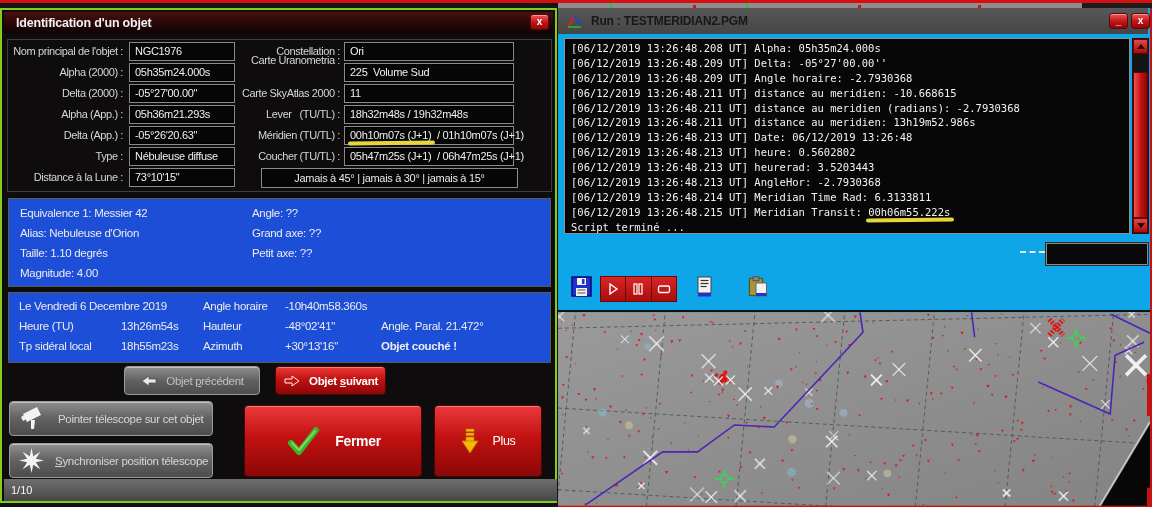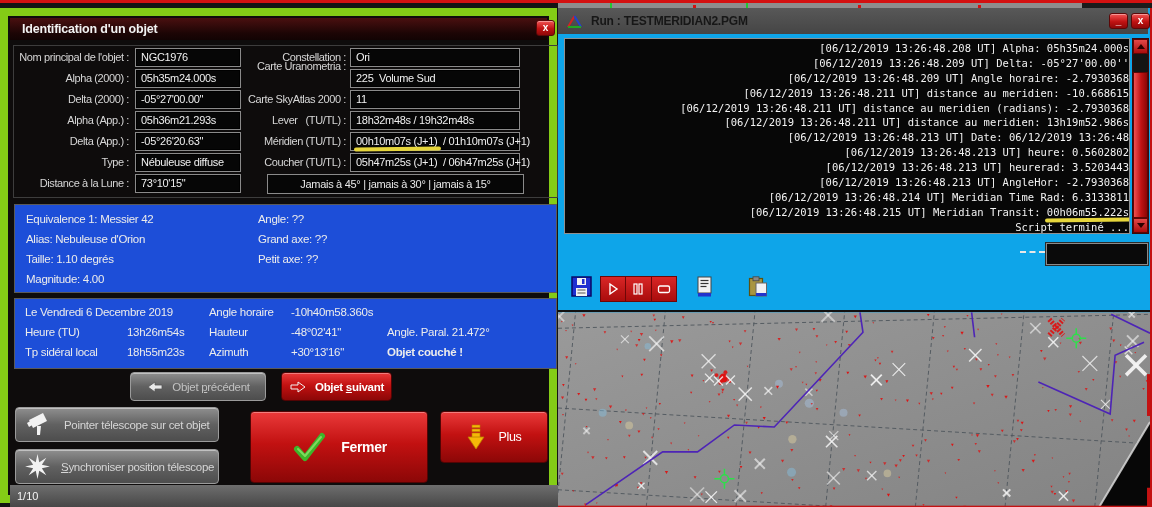--- a/index.html
+++ b/index.html
@@ -7,21 +7,21 @@
   *{box-sizing:border-box;}
   .abs{position:absolute;}
   
   #stage{position:relative;width:1152px;height:507px;background:#141414;}
   #top-redline{left:0;top:0;width:1152px;height:3px;background:#d31111;}
   #top-sliver{left:558px;top:3px;width:594px;height:6px;background:#8d8d8d;overflow:hidden;}
   #top-sliver .tick{position:absolute;top:0;width:2px;height:6px;background:#22c832;}
   #top-sliver .rdot{position:absolute;top:2px;width:3px;height:3px;background:#d31111;}
   #top-sliver .dark{position:absolute;top:0;right:0;width:70px;height:6px;background:#1b1b1b;}
   
-  #win-left{left:0;top:8px;width:557px;height:495px;background:#0e0c0c;border:8px solid #84cc16;}
+  #win-left{left:0;top:8px;width:557px;height:495px;background:#0e0c0c;border:2px solid #84cc16;}
   #lw-title{left:2px;top:2px;right:2px;height:22px;background:linear-gradient(#4a1010,#1c0505 70%,#120303);
     color:#f2f2f2;font-size:12.5px;font-weight:bold;line-height:22px;padding-left:12px;letter-spacing:-.2px;}
   .close-btn{width:19px;height:16px;border-radius:3px;border:1px solid #5c0808;
     background:linear-gradient(#f25555,#c01212 55%,#8f0808);color:#fff;font-size:10px;font-weight:bold;
     text-align:center;line-height:14px;box-shadow:inset 0 1px 0 rgba(255,255,255,.4);}
   #lw-close{left:528px;top:4px;}
   #fields-panel{left:5px;top:29px;width:545px;height:153px;border:1px solid #3d3d3d;}
   .fld-lbl{position:absolute;height:16px;font-size:11px;letter-spacing:-.4px;color:#d6d6d6;
     text-align:right;white-space:nowrap;}
   .fld-box{position:absolute;height:19px;background:#060606;border:1px solid #8a8a8a;
@@ -45,34 +45,34 @@
   .btn-gray{background:linear-gradient(#8f8f8f,#616161 50%,#4d4d4d);border:1px solid #9b9b9b;
     color:#d6d6d6;box-shadow:inset 0 1px 0 rgba(255,255,255,.45);}
   .btn-gray.disabled{color:#c2c2c2;}
   .btn-red{background:linear-gradient(#ea3a3a,#c21111 45%,#8c0707);border:1px solid #520404;
     color:#fff;box-shadow:inset 0 1px 0 rgba(255,255,255,.35);}
   #btn-prev{left:122px;top:356px;width:136px;height:29px;}
   #btn-next{left:273px;top:356px;width:111px;height:29px;font-weight:bold;}
   #btn-point{left:7px;top:391px;width:204px;height:35px;justify-content:flex-start;padding-left:10px;gap:12px;}
   #btn-sync{left:7px;top:433px;width:204px;height:35px;justify-content:flex-start;padding-left:8px;gap:10px;}
   #btn-fermer{left:242px;top:395px;width:178px;height:72px;font-size:14px;font-weight:bold;gap:14px;}
-  #btn-plus{left:432px;top:395px;width:108px;height:52px;font-size:12.5px;gap:12px;}
+  #btn-plus{left:432px;top:395px;width:108px;height:72px;font-size:12.5px;gap:12px;}
   .u{text-decoration:underline;}
   #lw-status{left:2px;top:469px;width:553px;height:22px;background:linear-gradient(#6e6e6e,#474747);
     color:#f5f5f5;font-size:11px;line-height:22px;padding-left:7px;}
   
   #win-right{left:558px;top:8px;width:594px;height:499px;background:#0ea5e9;border-right:2px solid #c41212;}
   #rw-title{left:0;top:0;right:2px;height:26px;background:linear-gradient(#585858,#454545);
     display:flex;align-items:center;padding-left:8px;gap:8px;}
   #rw-title .t{color:#171717;font-size:12px;font-weight:bold;letter-spacing:-.2px;}
   #rw-min{left:551px;top:5px;} #rw-close{left:573px;top:5px;}
   #log-panel{left:6px;top:30px;width:566px;height:196px;background:#070707;border:1px solid #909090;
     font-family:"DejaVu Sans Mono","Liberation Mono",monospace;font-size:10.5px;line-height:14.9px;
     color:#f2f2f2;padding:2px 0 0 6px;white-space:pre;overflow:hidden;}
-  .log-line{height:14.9px;text-align:right;}
+  .log-line{height:14.9px;}
   #scrollbar{left:574px;top:30px;width:17px;height:196px;background:#141414;border:1px solid #3a0a0a;}
   .sb-btn{position:absolute;left:0;width:15px;height:15px;background:linear-gradient(#e34848,#a90c0c);
     border:1px solid #5c0606;display:flex;align-items:center;justify-content:center;}
   .sb-up{top:0;} .sb-dn{bottom:0;}
   .tri-up{width:0;height:0;border-left:4px solid transparent;border-right:4px solid transparent;border-bottom:5px solid #2a0000;}
   .tri-dn{width:0;height:0;border-left:4px solid transparent;border-right:4px solid transparent;border-top:5px solid #2a0000;}
   #sb-thumb{position:absolute;left:0;top:33px;width:15px;height:146px;
     background:linear-gradient(90deg,#f05050,#c01212 55%,#8a0606);border:1px solid #5c0606;}
   #dash-mark{left:462px;top:243px;width:25px;height:0;border-top:2px dashed #e8e8e8;}
   #mini-input{left:488px;top:235px;width:102px;height:22px;background:#0a0a0a;border:1px solid #8a8a8a;

